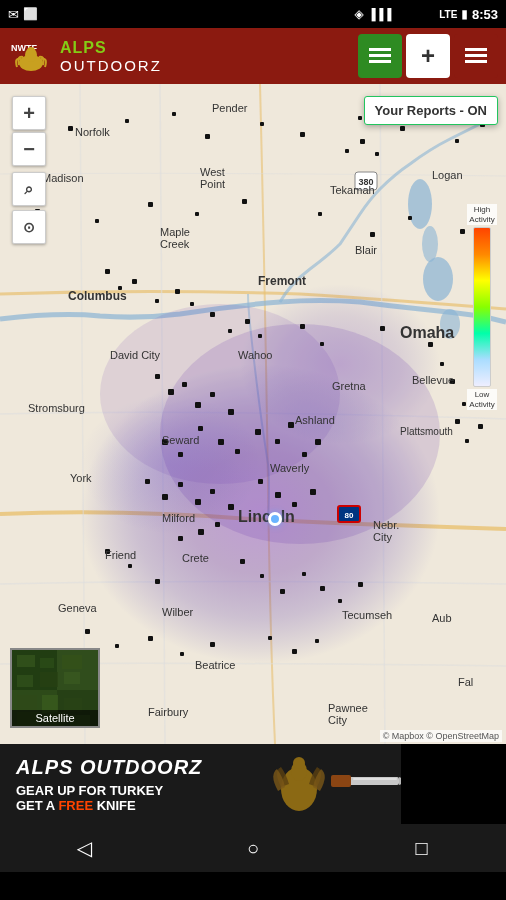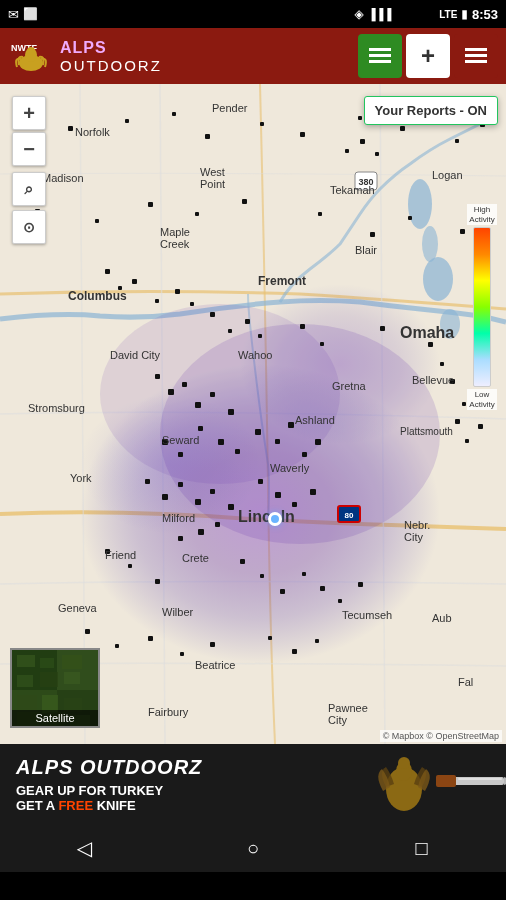--- a/index.html
+++ b/index.html
@@ -70,21 +70,21 @@
       display: flex;
       align-items: center;
       justify-content: center;
     }
     .alps-logo {
       display: flex;
       flex-direction: column;
       align-items: flex-start;
     }
     .alps-text {
-      color: #f0abfc;
+      color: #84cc16;
       font-size: 16px;
       font-weight: bold;
       letter-spacing: 1px;
     }
     .outdoorz-text {
       color: #fff;
       font-size: 15px;
       letter-spacing: 2px;
     }
     .navbar-buttons {
@@ -273,21 +273,21 @@
       height: 14px;
       border-radius: 50%;
       background: #6ab4ff;
       border: 3px solid #fff;
       box-shadow: 0 0 6px rgba(100,160,255,0.8);
       z-index: 5;
     }
 
     
     #ad-banner {
-      width: 506px;
+      width: 401px;
       height: 80px;
       background: #1a1a1a;
       position: absolute;
       top: 744px;
       left: 0;
       display: flex;
       align-items: center;
       padding: 0 16px;
       z-index: 100;
     }
@@ -597,21 +597,21 @@
     <span class="city-label" style="left:28px;top:318px;">Stromsburg</span>
     <span class="city-label" style="left:162px;top:350px;">Seward</span>
     <span class="city-label" style="left:295px;top:330px;">Ashland</span>
     <span class="city-label" style="left:400px;top:342px;font-size:10px;">Plattsmouth</span>
     <span class="city-label" style="left:70px;top:388px;">York</span>
     <span class="city-label" style="left:270px;top:378px;">Waverly</span>
     <span class="city-label bold" style="left:238px;top:424px;">Lincoln</span>
     <span class="city-label" style="left:162px;top:428px;">Milford</span>
     <span class="city-label" style="left:105px;top:465px;">Friend</span>
     <span class="city-label" style="left:182px;top:468px;">Crete</span>
-    <span class="city-label" style="left:404px;top:435px;">Nebr.<br>City</span>
+    <span class="city-label" style="left:373px;top:435px;">Nebr.<br>City</span>
     <span class="city-label" style="left:58px;top:518px;">Geneva</span>
     <span class="city-label" style="left:162px;top:522px;">Wilber</span>
     <span class="city-label" style="left:342px;top:525px;">Tecumseh</span>
     <span class="city-label" style="left:432px;top:528px;">Aub</span>
     <span class="city-label" style="left:195px;top:575px;">Beatrice</span>
     <span class="city-label" style="left:148px;top:622px;">Fairbury</span>
     <span class="city-label" style="left:328px;top:618px;">Pawnee<br>City</span>
     <span class="city-label" style="left:458px;top:592px;">Fal</span>
 
     <div class="location-pin" style="left:268px;top:428px;"></div>

